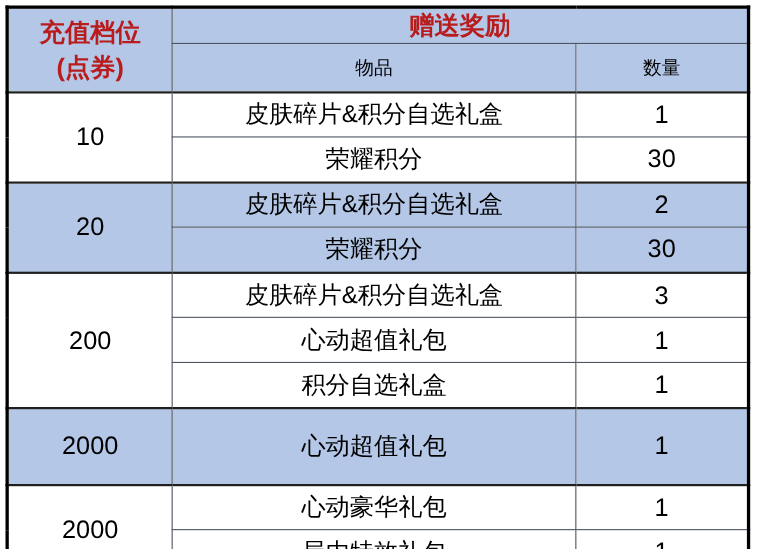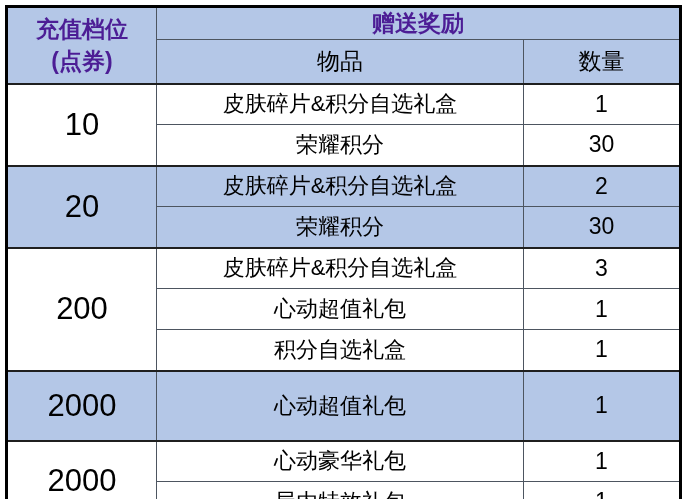--- a/index.html
+++ b/index.html
@@ -40,35 +40,35 @@
     overflow: hidden;
     white-space: nowrap;
   }
   
   thead th { background: var(--band, #B4C7E7); }
   tr.hdr-top { height: 30px; }
   tr.hdr-sub { height: 44px; }
   .hdr-main {
     font-size: 23px;
     font-weight: bold;
-    color: #4c1d95;
+    color: #b91c1c;
   }
   .hdr-sub th {
-    font-size: 23px;
+    font-size: 17px;
     font-weight: normal;
   }
   .tier-head div { line-height: 32px; }
   thead { border-bottom: 2px solid #1a1a1a; }
 
   
   tbody tr { height: 41px; font-size: 22px; }
   tbody tr.tall { height: 70px; }
   tbody tr.shaded td { background: var(--band, #B4C7E7); }
   tbody tr.group-start td { border-top: 2px solid #1f1f1f; }
-  td.tier-cell { font-size: 31px; }
+  td.tier-cell { font-size: 23px; }
   td.qty-cell  { font-size: 23px; }
 </style>
 </head>
 <body>
 
 <div class="stage">
   <table class="reward-table">
     <colgroup>
       <col class="c-tier">
       <col class="c-item">

